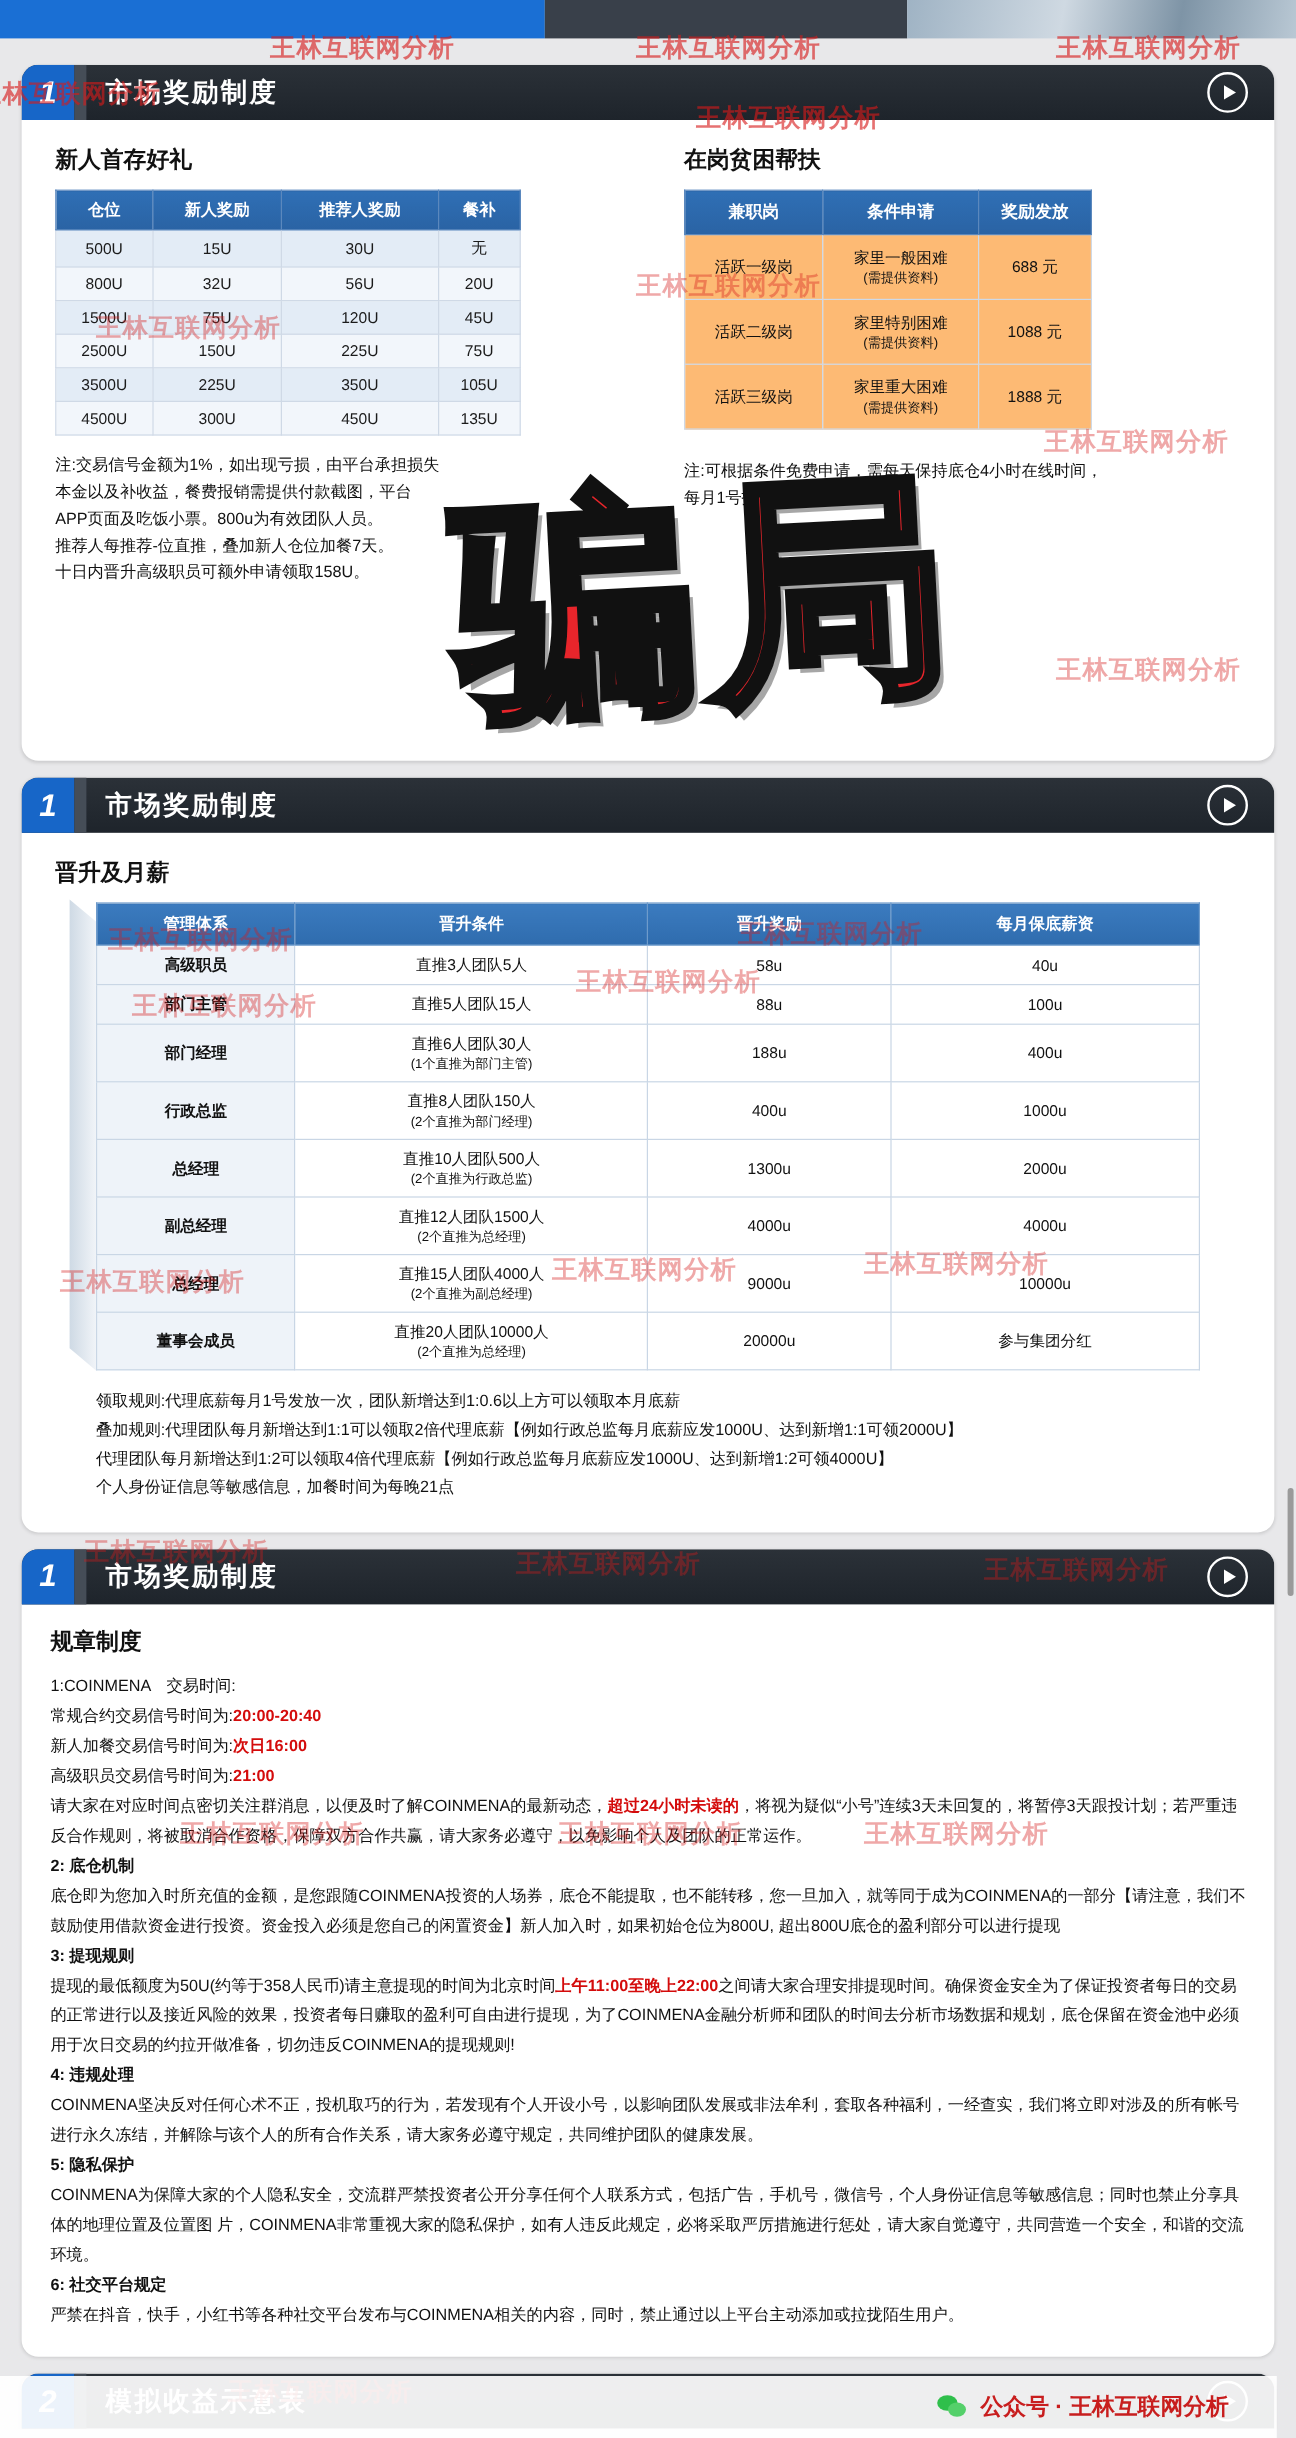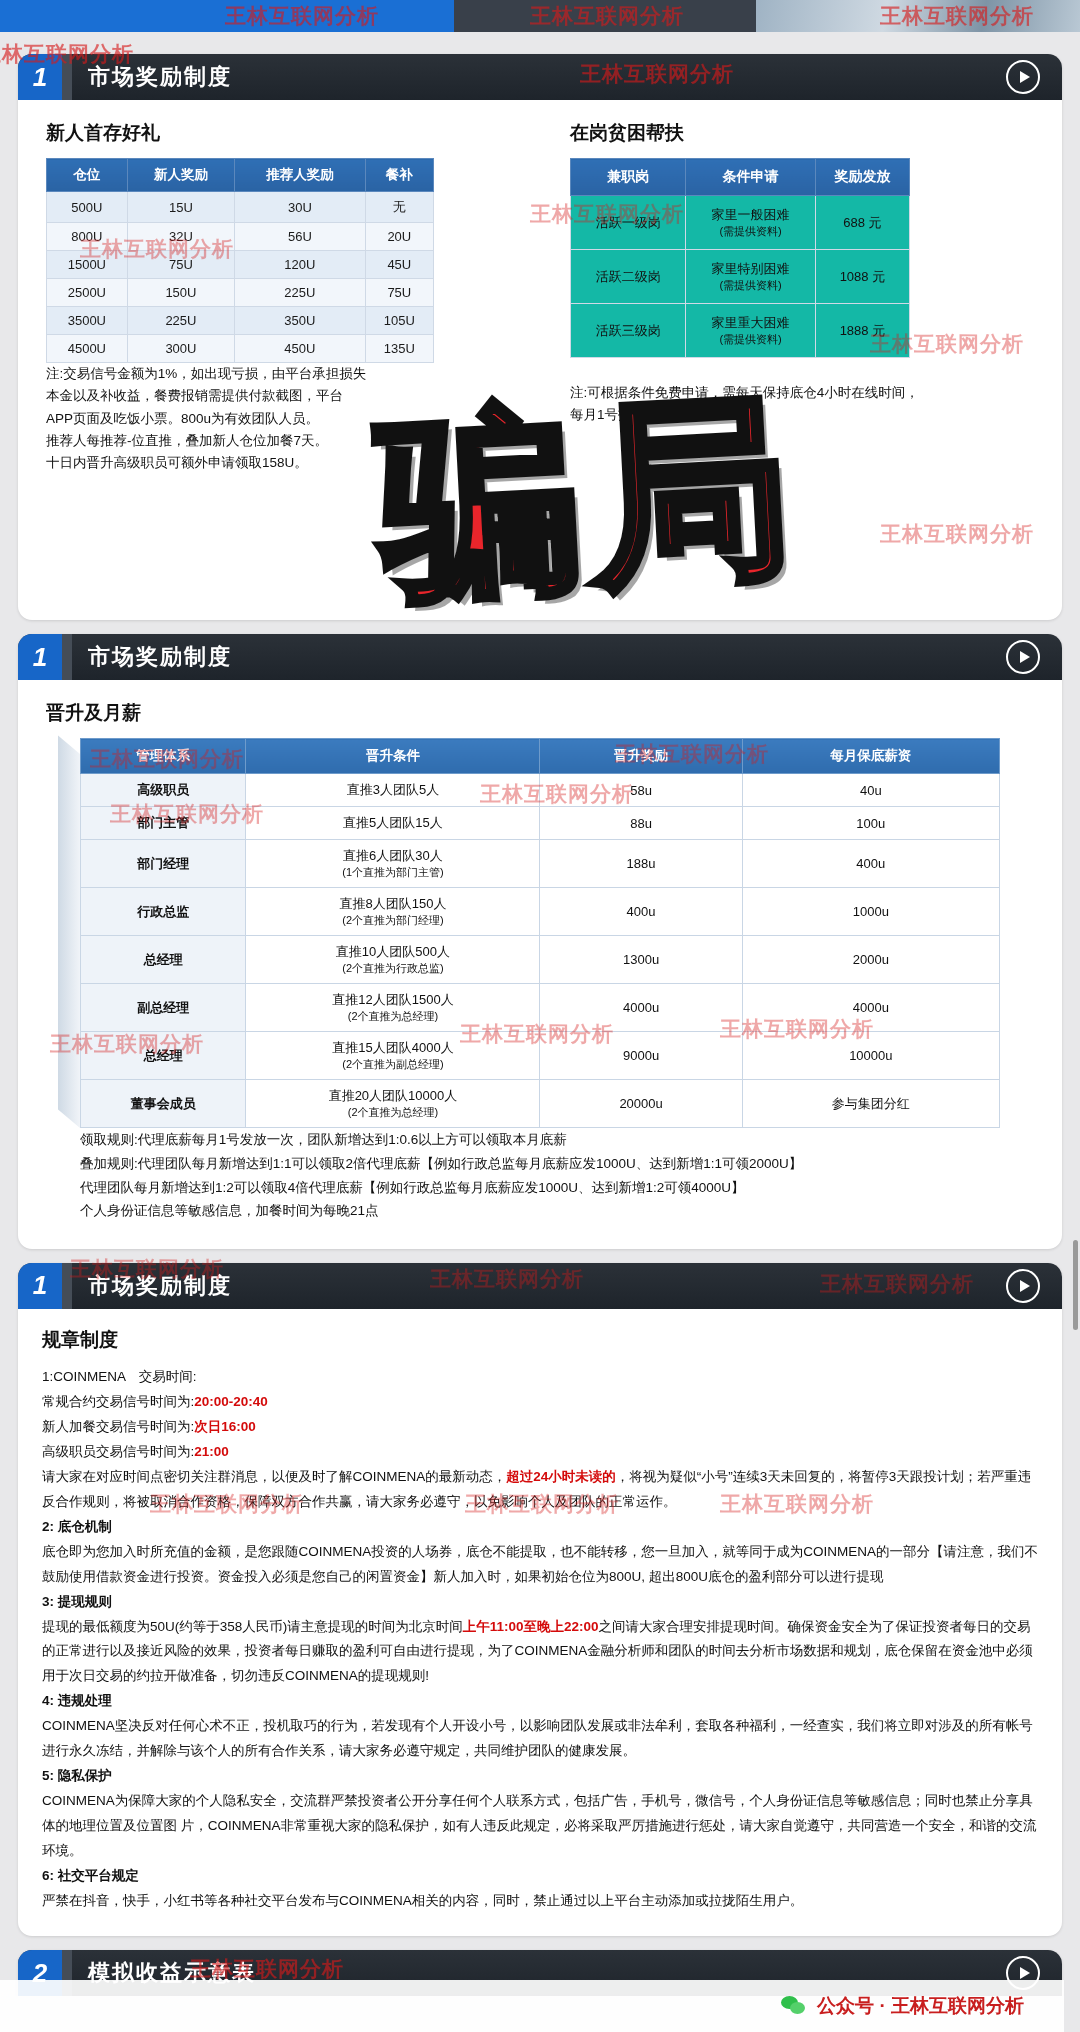--- a/index.html
+++ b/index.html
@@ -85,25 +85,25 @@
   .t1 tr:nth-child(odd) td{background:#f2f6fb;}
   .t1 tr:nth-child(even) td{background:#e3ecf6;}
 
   .t2{width:340px;}
   .t2 th{
     background:linear-gradient(180deg,#2f6fb5,#2a63a4);
     color:#fff;font-weight:bold;padding:9px 4px;font-size:14px;
     border:1px solid #5b88bd;
   }
   .t2 td{
-    text-align:center;padding:10px 20px;border:1px solid #cfd9e6;background:#14b8a6;font-size:13px;
+    text-align:center;padding:10px 20px;border:1px solid #cfd9e6;background:#fdba74;font-size:13px;
   }
   .t2 td .small{font-size:11px;}
 
-  .note{font-size:13.5px;line-height:1.65;color:#111;}
+  .note{font-size:13.5px;line-height:1.65;margin-top:14px;color:#111;}
 
   .two-col{display:flex;gap:60px;}
   .col{flex:1;}
 
   
   .t3{width:100%;font-size:13px;}
   .t3 th{
     background:linear-gradient(180deg,#3b7bbf,#2f6cae);
     color:#fff;padding:8px 4px;border:1px solid #6e9bcb;font-weight:bold;font-size:13.5px;
   }
@@ -124,21 +124,21 @@
   
   .rules{font-size:13.5px;line-height:1.85;color:#111;}
   .rules .red{color:#d40b0b;font-weight:bold;}
   .rules .b{font-weight:bold;}
   .rules p{margin:0;}
 
   
   .wm{
     position:absolute;color:rgba(214,26,26,.62);
     font-size:21px;font-weight:bold;white-space:nowrap;
-    pointer-events:none;letter-spacing:1px;
+    pointer-events:none;letter-spacing:1px;margin-top:24px;
   }
   .wm2{color:rgba(214,26,26,.38);}
 
   
   .stamp{
     position:absolute;
     left:380px;top:365px;
     font-size:200px;font-weight:bold;
     color:#e8252b;
     -webkit-text-stroke:7px #111;

